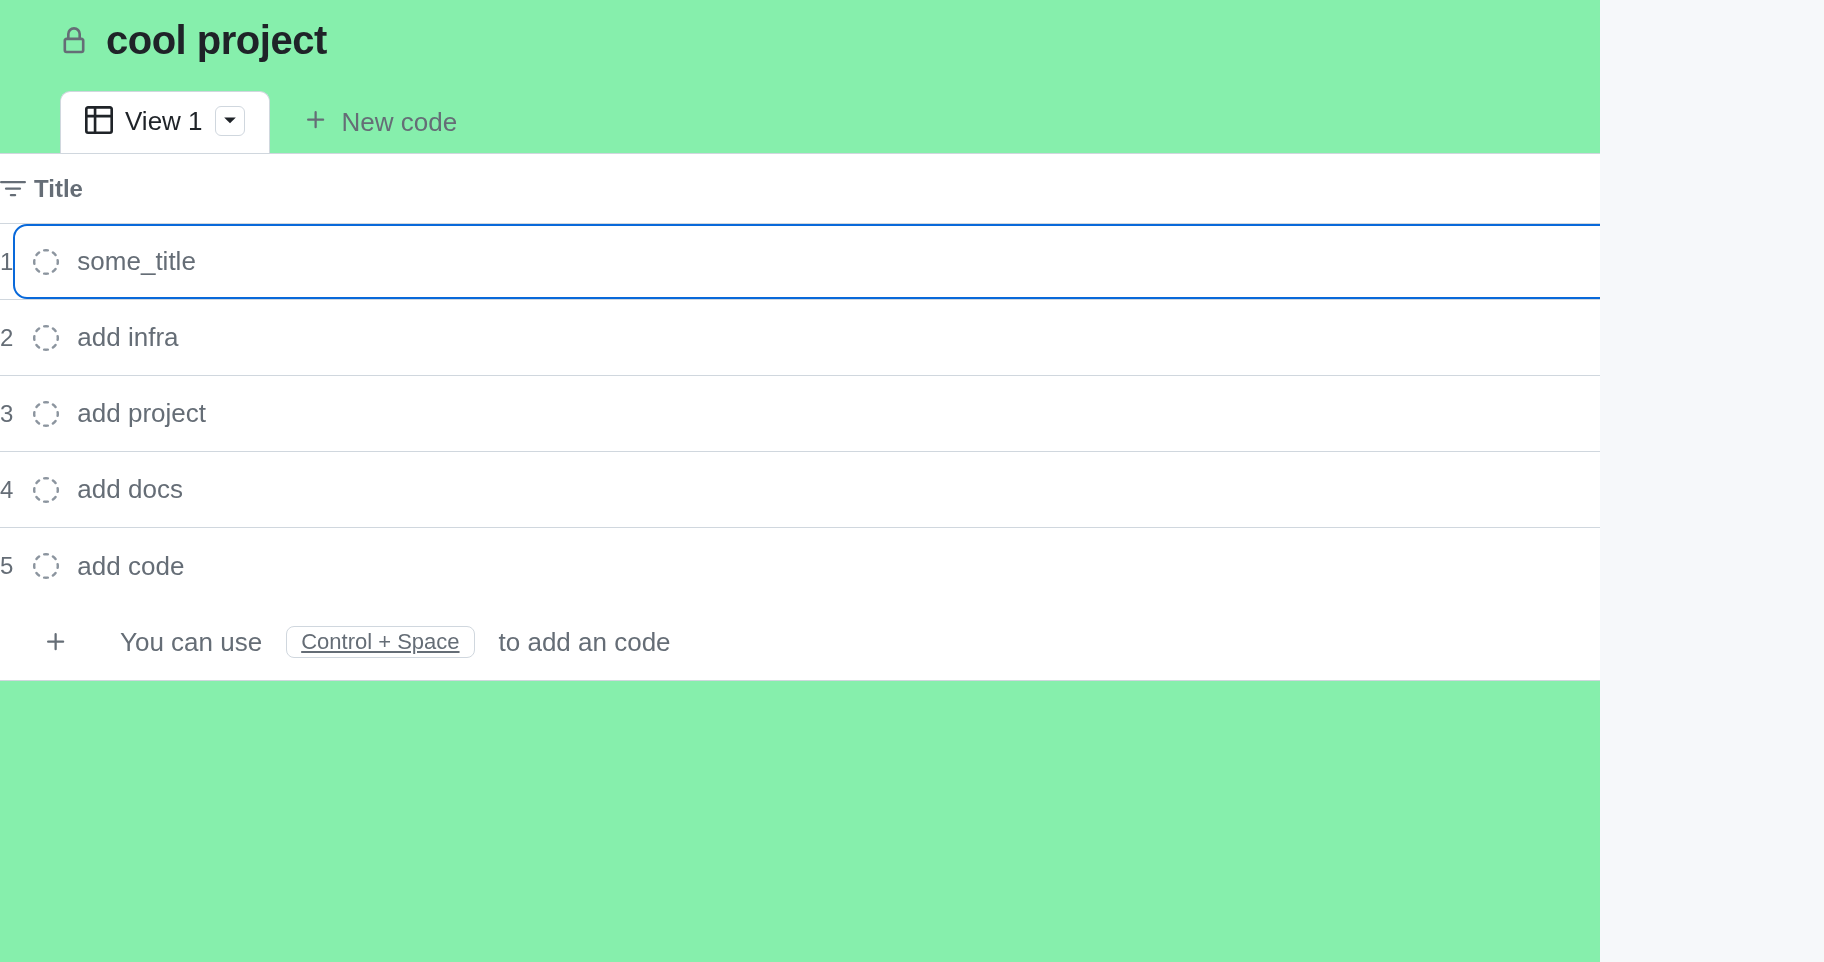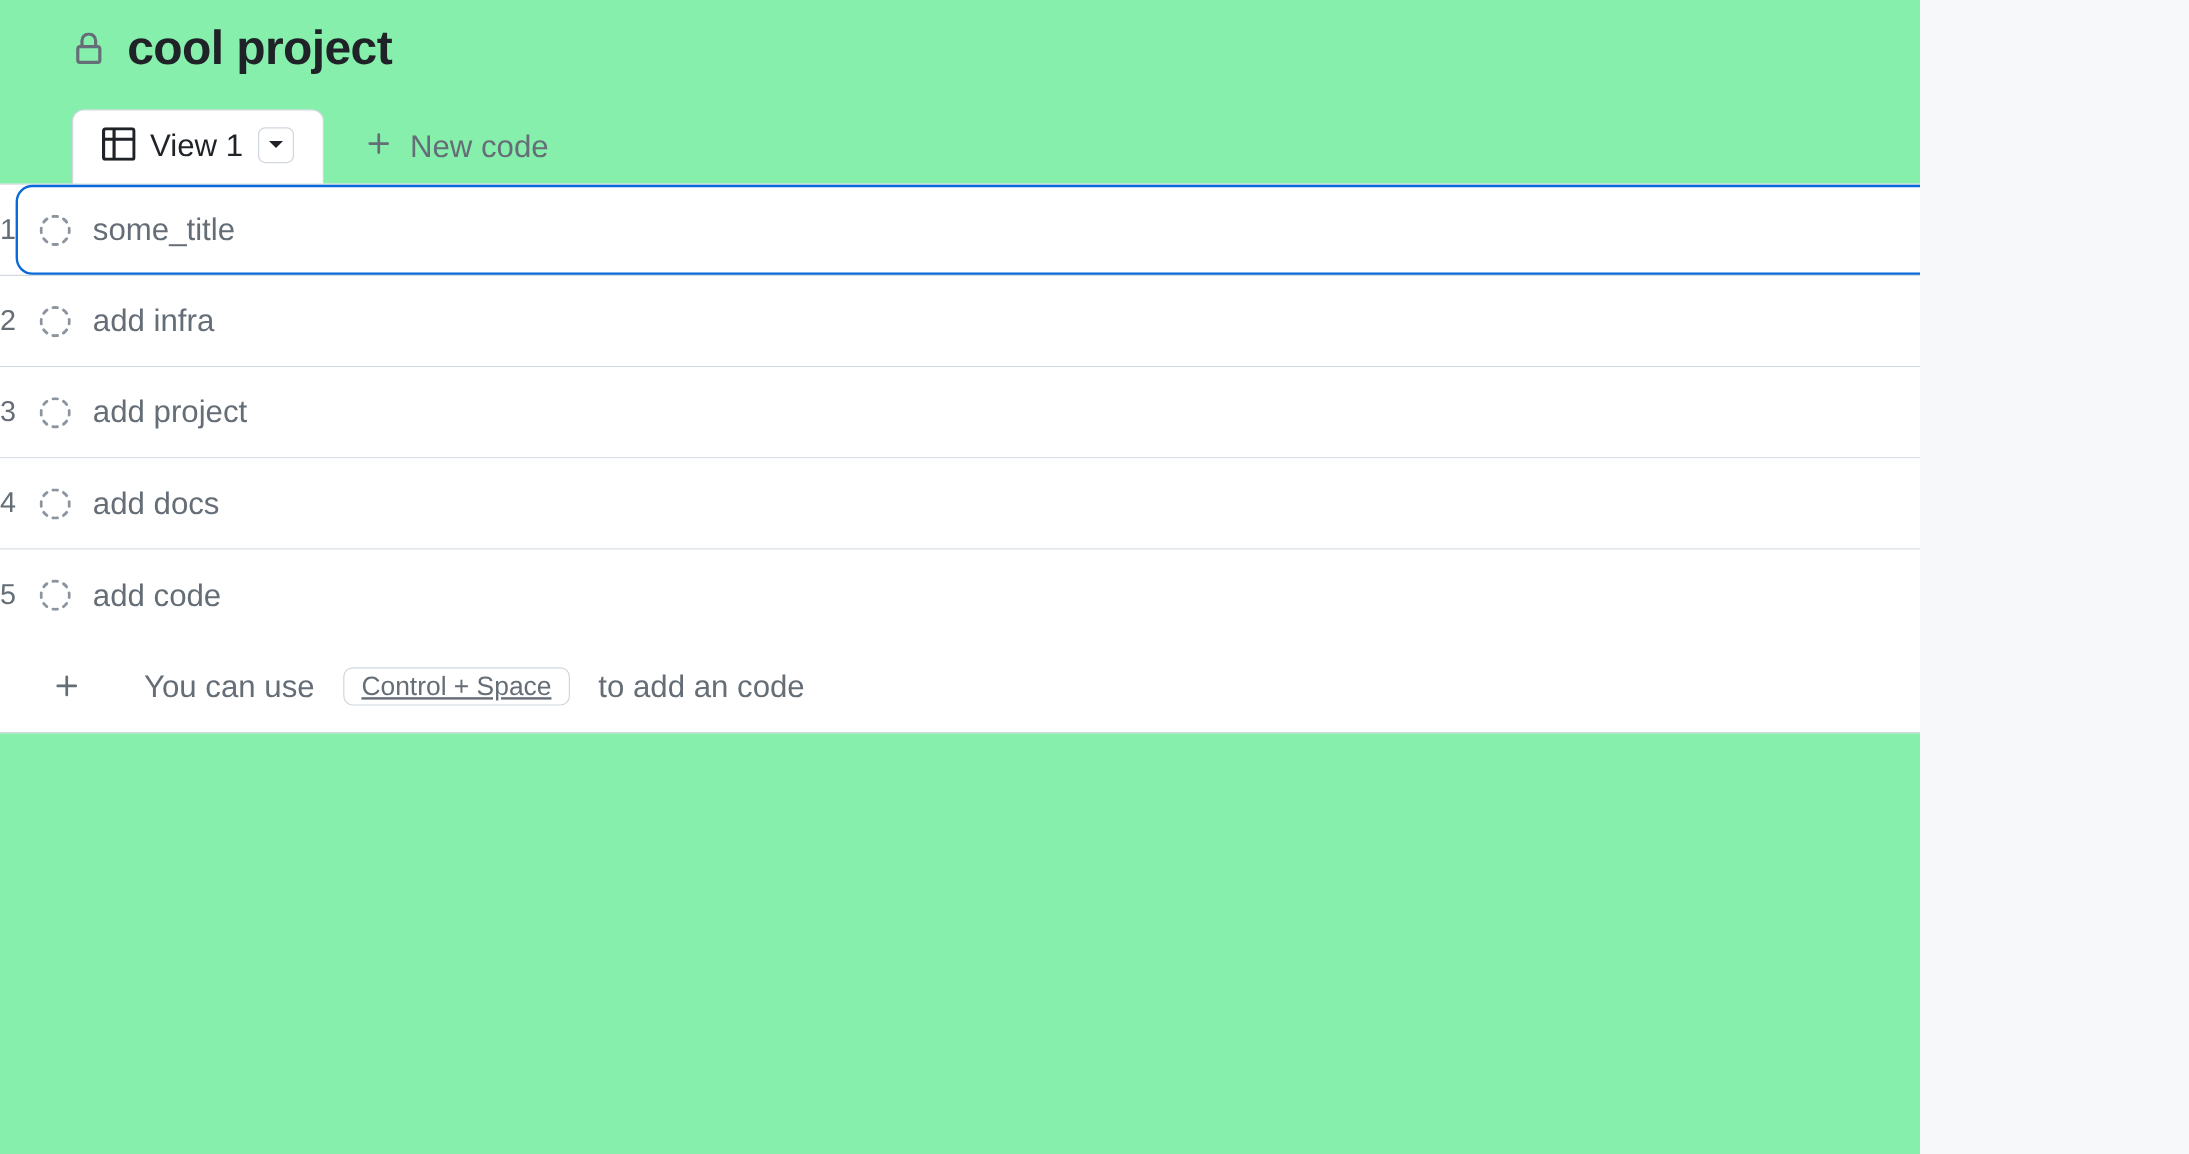--- a/index.html
+++ b/index.html
@@ -242,20 +242,40 @@
       <span>
         <svg width="24" height="24" viewBox="0 0 16 16" fill="#656d76">
           <path d="M7.75 2a.75.75 0 0 1 .75.75V7h4.25a.75.75 0 0 1 0 1.5H8.5v4.25a.75.75 0 0 1-1.5 0V8.5H2.75a.75.75 0 0 1 0-1.5H7V2.75A.75.75 0 0 1 7.75 2Z"></path>
         </svg>
       </span>
       <span class="new-view-label">New code</span>
     </div>
   </div>
 
   <div class="table-area">
+    <div class="thead">
+      <div class="filter-btn">
+        <svg width="26" height="26" viewBox="0 0 16 16" fill="#656d76">
+          <path d="M.75 3h14.5a.75.75 0 0 1 0 1.5H.75a.75.75 0 0 1 0-1.5ZM3 7.75A.75.75 0 0 1 3.75 7h8.5a.75.75 0 0 1 0 1.5h-8.5A.75.75 0 0 1 3 7.75Zm3 4a.75.75 0 0 1 .75-.75h2.5a.75.75 0 0 1 0 1.5h-2.5a.75.75 0 0 1-.75-.75Z"></path>
+        </svg>
+      </div>
+      <div class="col-title">
+        <span class="col-title-label">Title</span>
+        <span class="col-more">
+          <svg width="28" height="8" viewBox="0 0 28 6" fill="#656d76">
+            <circle cx="4" cy="3" r="3"></circle>
+              <circle cx="14" cy="3" r="3"></circle>
+              <circle cx="24" cy="3" r="3"></circle>
+          </svg>
+        </span>
+      </div>
+      <div class="col-assignees">
+        <span class="col-assignees-label">Ass</span>
+      </div>
+    </div>
 
     <div id="rows-container">
         <div class="trow">
           <div class="rnum">1</div>
           <div class="title-cell selected">
             <svg class="draft-ic" width="26" height="26" viewBox="0 0 16 16" fill="currentColor">
               <path d="M14.307 11.655a.75.75 0 0 1 .165 1.048 8.05 8.05 0 0 1-1.769 1.77.75.75 0 0 1-.883-1.214 6.552 6.552 0 0 0 1.44-1.439.75.75 0 0 1 1.047-.165Zm-2.652-9.962a.75.75 0 0 1 1.048-.165 8.05 8.05 0 0 1 1.77 1.769.75.75 0 0 1-1.214.883 6.552 6.552 0 0 0-1.439-1.44.75.75 0 0 1-.165-1.047ZM6.749.097a8.074 8.074 0 0 1 2.502 0 .75.75 0 1 1-.233 1.482 6.558 6.558 0 0 0-2.036 0A.751.751 0 0 1 6.749.097ZM.955 6.125a.75.75 0 0 1 .624.857 6.558 6.558 0 0 0 0 2.036.75.75 0 1 1-1.482.233 8.074 8.074 0 0 1 0-2.502.75.75 0 0 1 .858-.624Zm14.09 0a.75.75 0 0 1 .858.624c.13.829.13 1.673 0 2.502a.75.75 0 1 1-1.482-.233 6.558 6.558 0 0 0 0-2.036.75.75 0 0 1 .624-.857Zm-8.92 8.92a.75.75 0 0 1 .857-.624 6.558 6.558 0 0 0 2.036 0 .75.75 0 1 1 .233 1.482c-.829.13-1.673.13-2.502 0a.75.75 0 0 1-.624-.858Zm-4.432-3.39a.75.75 0 0 1 1.048.165 6.552 6.552 0 0 0 1.439 1.44.751.751 0 0 1-.883 1.212 8.05 8.05 0 0 1-1.77-1.769.75.75 0 0 1 .166-1.048Zm2.652-9.962A.75.75 0 0 1 4.18 2.74a6.556 6.556 0 0 0-1.44 1.44.751.751 0 0 1-1.212-.883 8.05 8.05 0 0 1 1.769-1.77.75.75 0 0 1 1.048.166Z"></path>
             </svg>
             <span class="title-text">some_title</span>
           </div>

